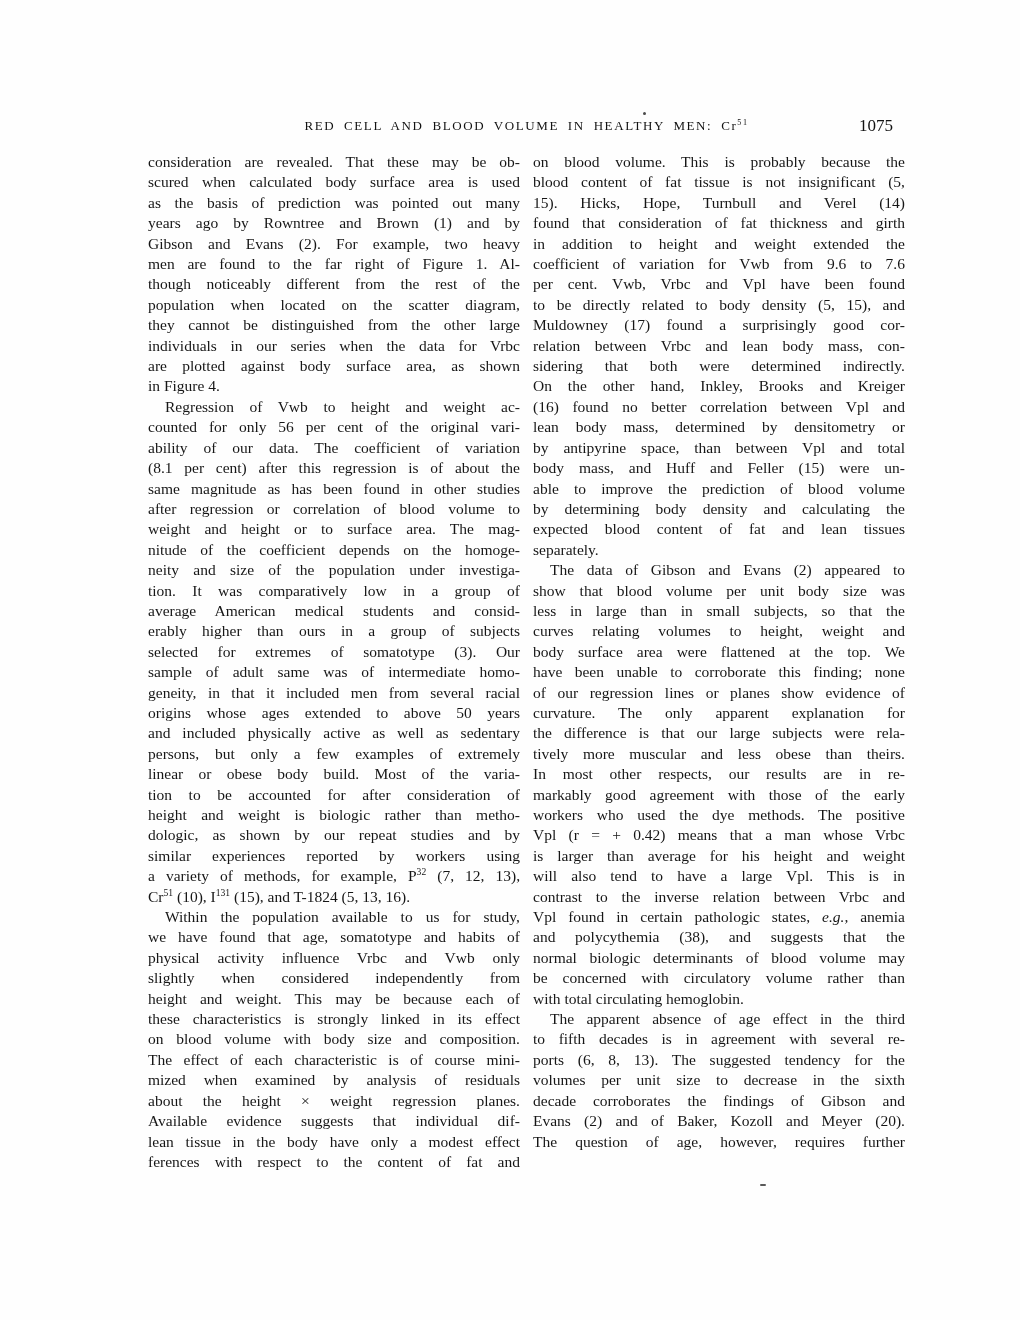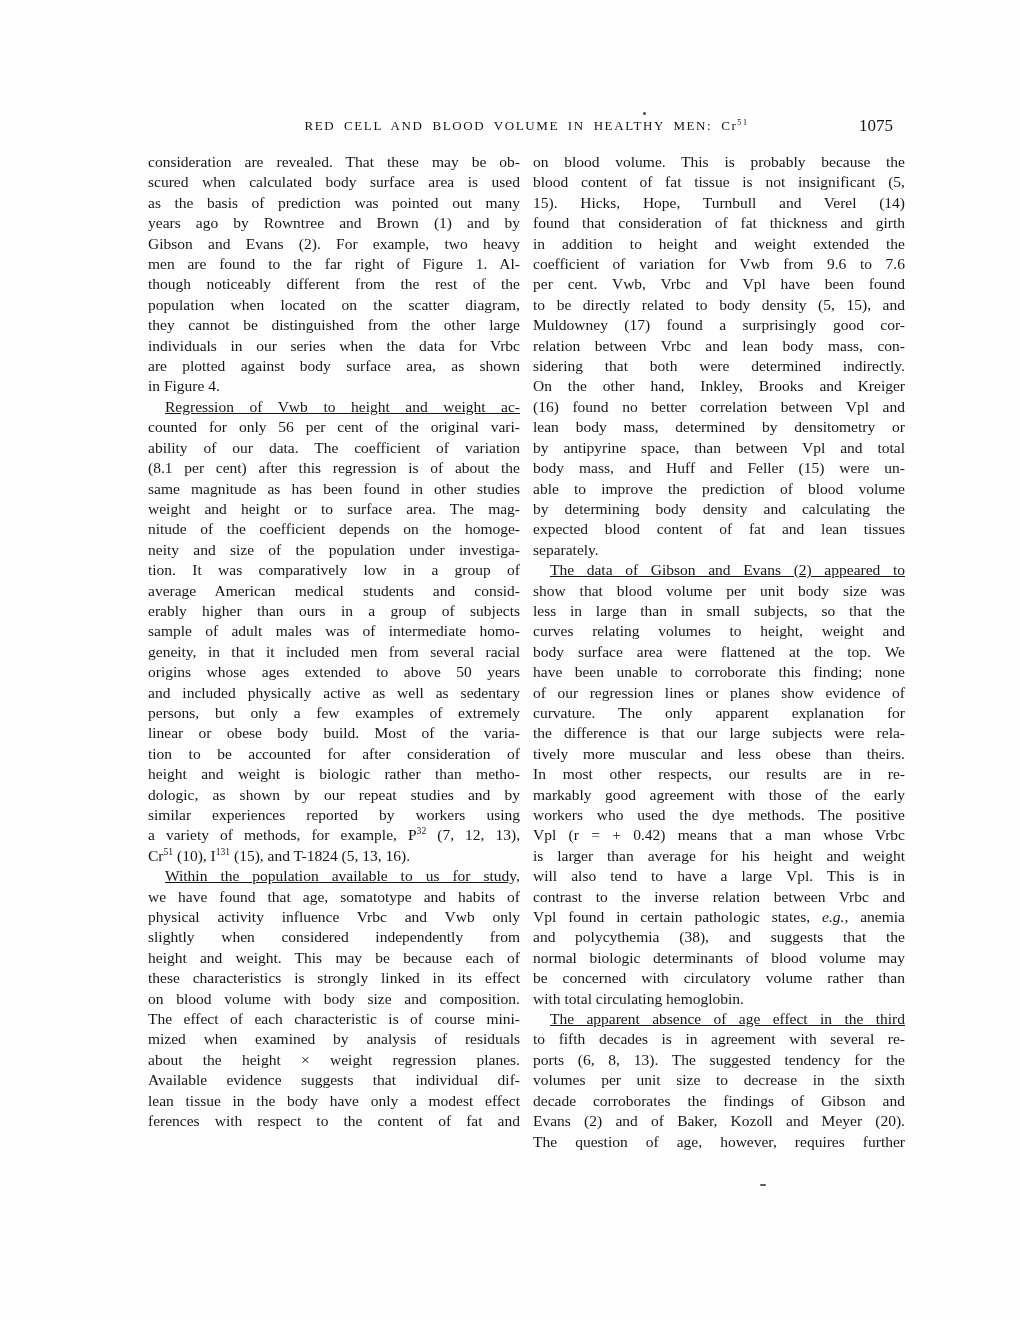--- a/index.html
+++ b/index.html
@@ -49,21 +49,21 @@
     font-size: 15.5px;
     line-height: 20.4px;
   }
   .para { margin: 0; }
   .line {
     text-align: justify;
     text-align-last: justify;
     white-space: normal;
   }
   .line.lastline { text-align-last: left; }
-  .line.indent { text-indent: 17px; text-decoration: underline; }
+  .line.indent { text-indent: 17px; }
   sup {
     font-size: 0.62em;
     vertical-align: super;
     line-height: 0;
   }
   .artifact {
     position: absolute;
     background: #4a4a4a;
     border-radius: 50%;
   }
@@ -98,27 +98,29 @@
             <div class="line">individuals in our series when the data for Vrbc</div>
             <div class="line">are plotted against body surface area, as shown</div>
             <div class="line lastline">in Figure 4.</div>
           </div>
           <div class="para">
             <div class="line indent">Regression of Vwb to height and weight ac-</div>
             <div class="line">counted for only 56 per cent of the original vari-</div>
             <div class="line">ability of our data.  The coefficient of variation</div>
             <div class="line">(8.1 per cent) after this regression is of about the</div>
             <div class="line">same magnitude as has been found in other studies</div>
+            <div class="line">after regression or correlation of blood volume to</div>
             <div class="line">weight and height or to surface area.  The mag-</div>
             <div class="line">nitude of the coefficient depends on the homoge-</div>
             <div class="line">neity and size of the population under investiga-</div>
             <div class="line">tion.  It was comparatively low in a group of</div>
             <div class="line">average American medical students and consid-</div>
             <div class="line">erably higher than ours in a group of subjects</div>
-            <div class="line">sample of adult males was of intermediate homo-</div>
+            <div class="line">selected for extremes of somatotype (3).  Our</div>
+            <div class="line">sample of adult same was of intermediate homo-</div>
             <div class="line">geneity, in that it included men from several racial</div>
             <div class="line">origins whose ages extended to above 50 years</div>
             <div class="line">and included physically active as well as sedentary</div>
             <div class="line">persons, but only a few examples of extremely</div>
             <div class="line">linear or obese body build.  Most of the varia-</div>
             <div class="line">tion to be accounted for after consideration of</div>
             <div class="line">height and weight is biologic rather than metho-</div>
             <div class="line">dologic, as shown by our repeat studies and by</div>
             <div class="line">similar experiences reported by workers using</div>
             <div class="line">a variety of methods, for example, P<sup>32</sup> (7, 12, 13),</div>

